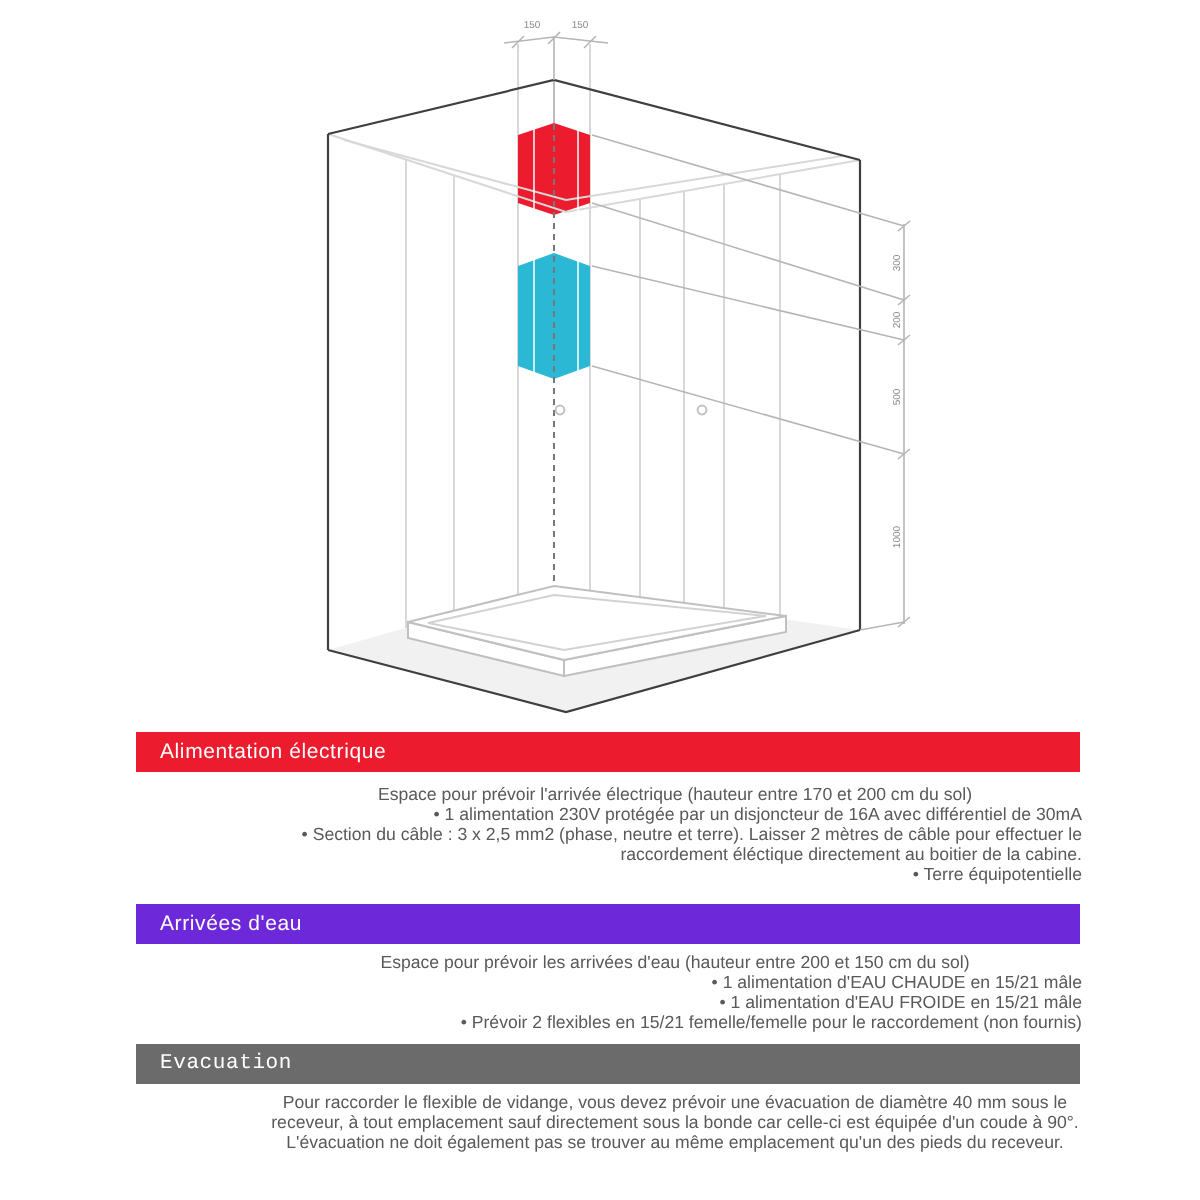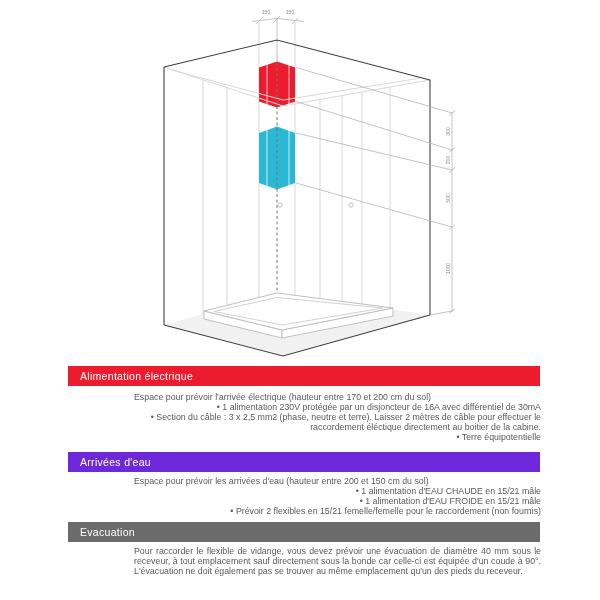--- a/index.html
+++ b/index.html
@@ -6,27 +6,27 @@
   .page{position:relative;width:550px;height:600px;background:#ffffff;overflow:hidden;
         font-family:"Liberation Sans", sans-serif;}
   .diagram{position:absolute;top:0;left:0;}
   .sections{position:absolute;top:366px;left:68px;width:472px;}
   .bar{height:20px;line-height:20px;color:#ffffff;font-size:10.5px;letter-spacing:.3px;
        padding-left:12px;box-sizing:border-box;}
   .bar-red{background:#EC1B2D;}
   .bar-cyan{background:#6d28d9;}
   .bar-gray{background:#6B6B6B;}
   .body{margin:6px 0 0 66px;width:407px;color:#58595B;font-size:8.8px;line-height:10px;}
-  .body p{margin:0;}
+  .body p{margin:0;text-align:center;}
   .body ul{margin:0;padding:0;list-style:none;}
   .body li{padding-left:7px;text-indent:-7px;text-align:right;}
   .body li::before{content:"\2022  ";}
   .m-bar2{margin-top:10px;}
   .m-body2{margin-top:4px;}
-  .m-bar3{margin-top:6px;}
+  .m-bar3{margin-top:6px;font-family:Liberation Mono, monospace;}
   .m-body3{margin-top:4px;}
   .justify{text-align:justify;}
   .dimtxt{font-size:5px;fill:#8a8a8a;font-family:"Liberation Sans", sans-serif;}
 </style>
 </head>
 <body>
 
 <div class="page">
 
   <svg class="diagram" width="600" height="362" viewBox="0 0 600 362">

